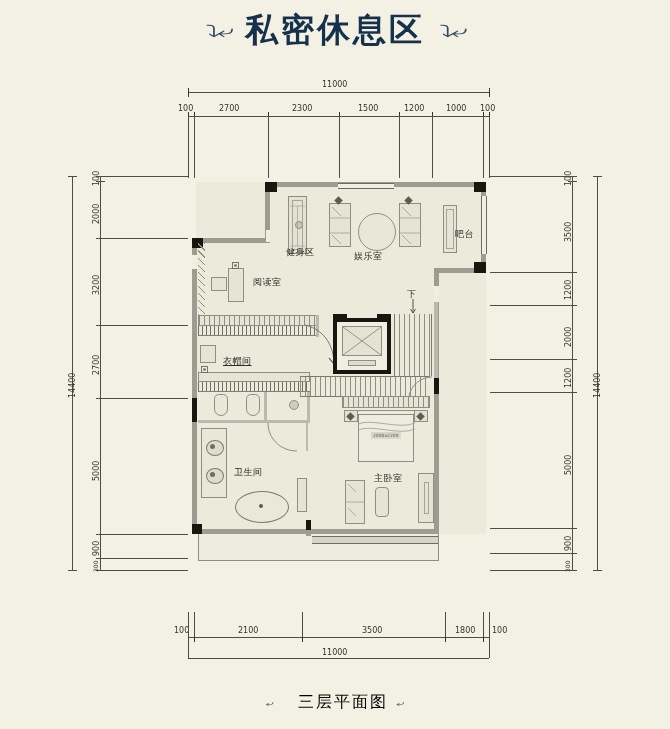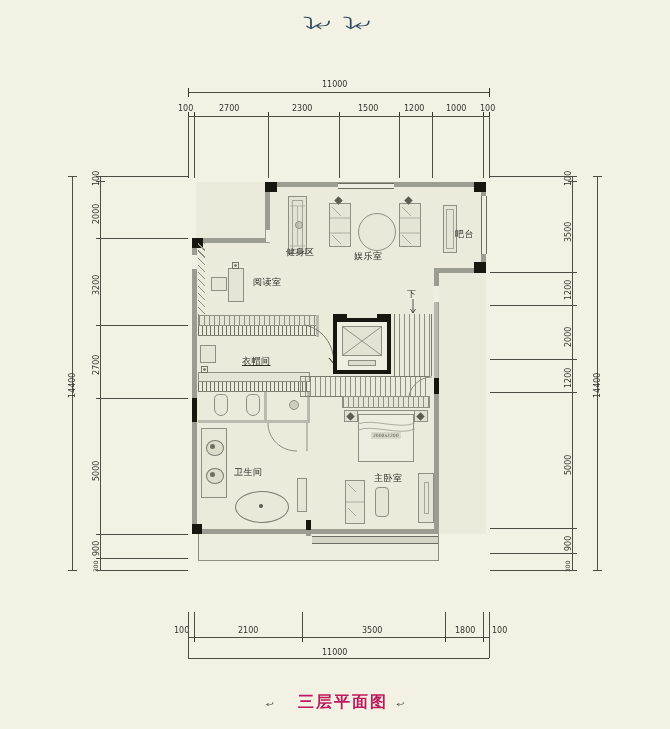--- a/index.html
+++ b/index.html
@@ -32,21 +32,21 @@
   
   #caption-bar {
     position: absolute; left: 0; top: 692px; width: 670px;
     display: flex; align-items: center; justify-content: center; gap: 8px;
   }
   #caption-bar .flourish-s {
     font-size: 15px; color: #4a4a42; transform: scaleY(0.5);
   }
   #caption-text {
     font-family: "DejaVu Serif", "Liberation Serif", serif;
-    font-size: 16px; font-weight: bold; color: #be185d; letter-spacing: 2px; margin-left: 16px;
+    font-size: 16px; font-weight: normal; color: #000000; letter-spacing: 2px; margin-left: 16px;
   }
   
   .ln-h { position: absolute; height: 1px; background: #4d4d45; }
   .ln-v { position: absolute; width: 1px; background: #4d4d45; }
   .tickm { position: absolute; width: 1px; height: 9px; background: #34342e; }
   .dimtxt {
     position: absolute; font-size: 8px; color: #33332c;
     font-family: "DejaVu Sans", "Liberation Sans", sans-serif;
     white-space: nowrap; letter-spacing: 0px;
   }
@@ -94,20 +94,21 @@
     position: absolute; background: #efeee1;
     border-left: 1px solid #6b6b60; border-right: 1px solid #6b6b60;
   }
   svg { position: absolute; overflow: visible; }
 </style>
 </head>
 <body>
 
 <div id="title-bar">
   <span class="flourish">⤵⤶</span>
+  <span id="title-text">私密休息区</span>
   <span class="flourish">⤵⤶</span>
 </div>
 
 <div>
 
   <div class="ln-h" style="left:188px; top:92px; width:301px;"></div>
   <div class="tickm" style="left:188px; top:88px;"></div>
   <div class="tickm" style="left:489px; top:88px;"></div>
   <div class="dimtxt" style="left:322px; top:80px;">11000</div>
 
@@ -325,21 +326,21 @@
 
   <div class="fx" style="left:198px; top:372px; width:112px; height:10px; background:#e6e4d4;"></div>
   <div class="hanger" style="left:198px; top:382px; width:112px; height:9px;"></div>
   <div class="ln-h" style="left:198px; top:391px; width:112px; background:#7e7e72;"></div>
 
   <div class="fx" style="left:200px; top:345px; width:16px; height:18px; background:#e6e4d4;"></div>
   <svg width="8" height="8" style="left:201px; top:366px;">
     <rect x="0.5" y="0.5" width="6" height="6" fill="none" stroke="#6a6a5e" stroke-width="0.9"></rect>
     <circle cx="3.5" cy="3.5" r="1.3" fill="#6a6a5e"></circle>
   </svg>
-  <div class="room-lbl" style="left:242px; top:355px;text-decoration:underline;">衣帽间</div>
+  <div class="room-lbl" style="left:223px; top:355px;text-decoration:underline;">衣帽间</div>
 
   <svg width="60" height="60" style="left:300px; top:320px;">
     <path d="M5 5 C26 10, 34 28, 34 44" stroke="#77776b" stroke-width="1" fill="none"></path>
     <path d="M34 44 L29 38 M34 44 L38 37" stroke="#44443c" stroke-width="1.1" fill="none"></path>
   </svg>
 
   <div class="wall-thin" style="left:198px; top:420px; width:112px; height:3px;"></div>
   <div class="wall-thin" style="left:264px; top:392px; width:3px; height:30px;"></div>
   <div class="wall-thin" style="left:307px; top:392px; width:3px; height:30px;"></div>
 

